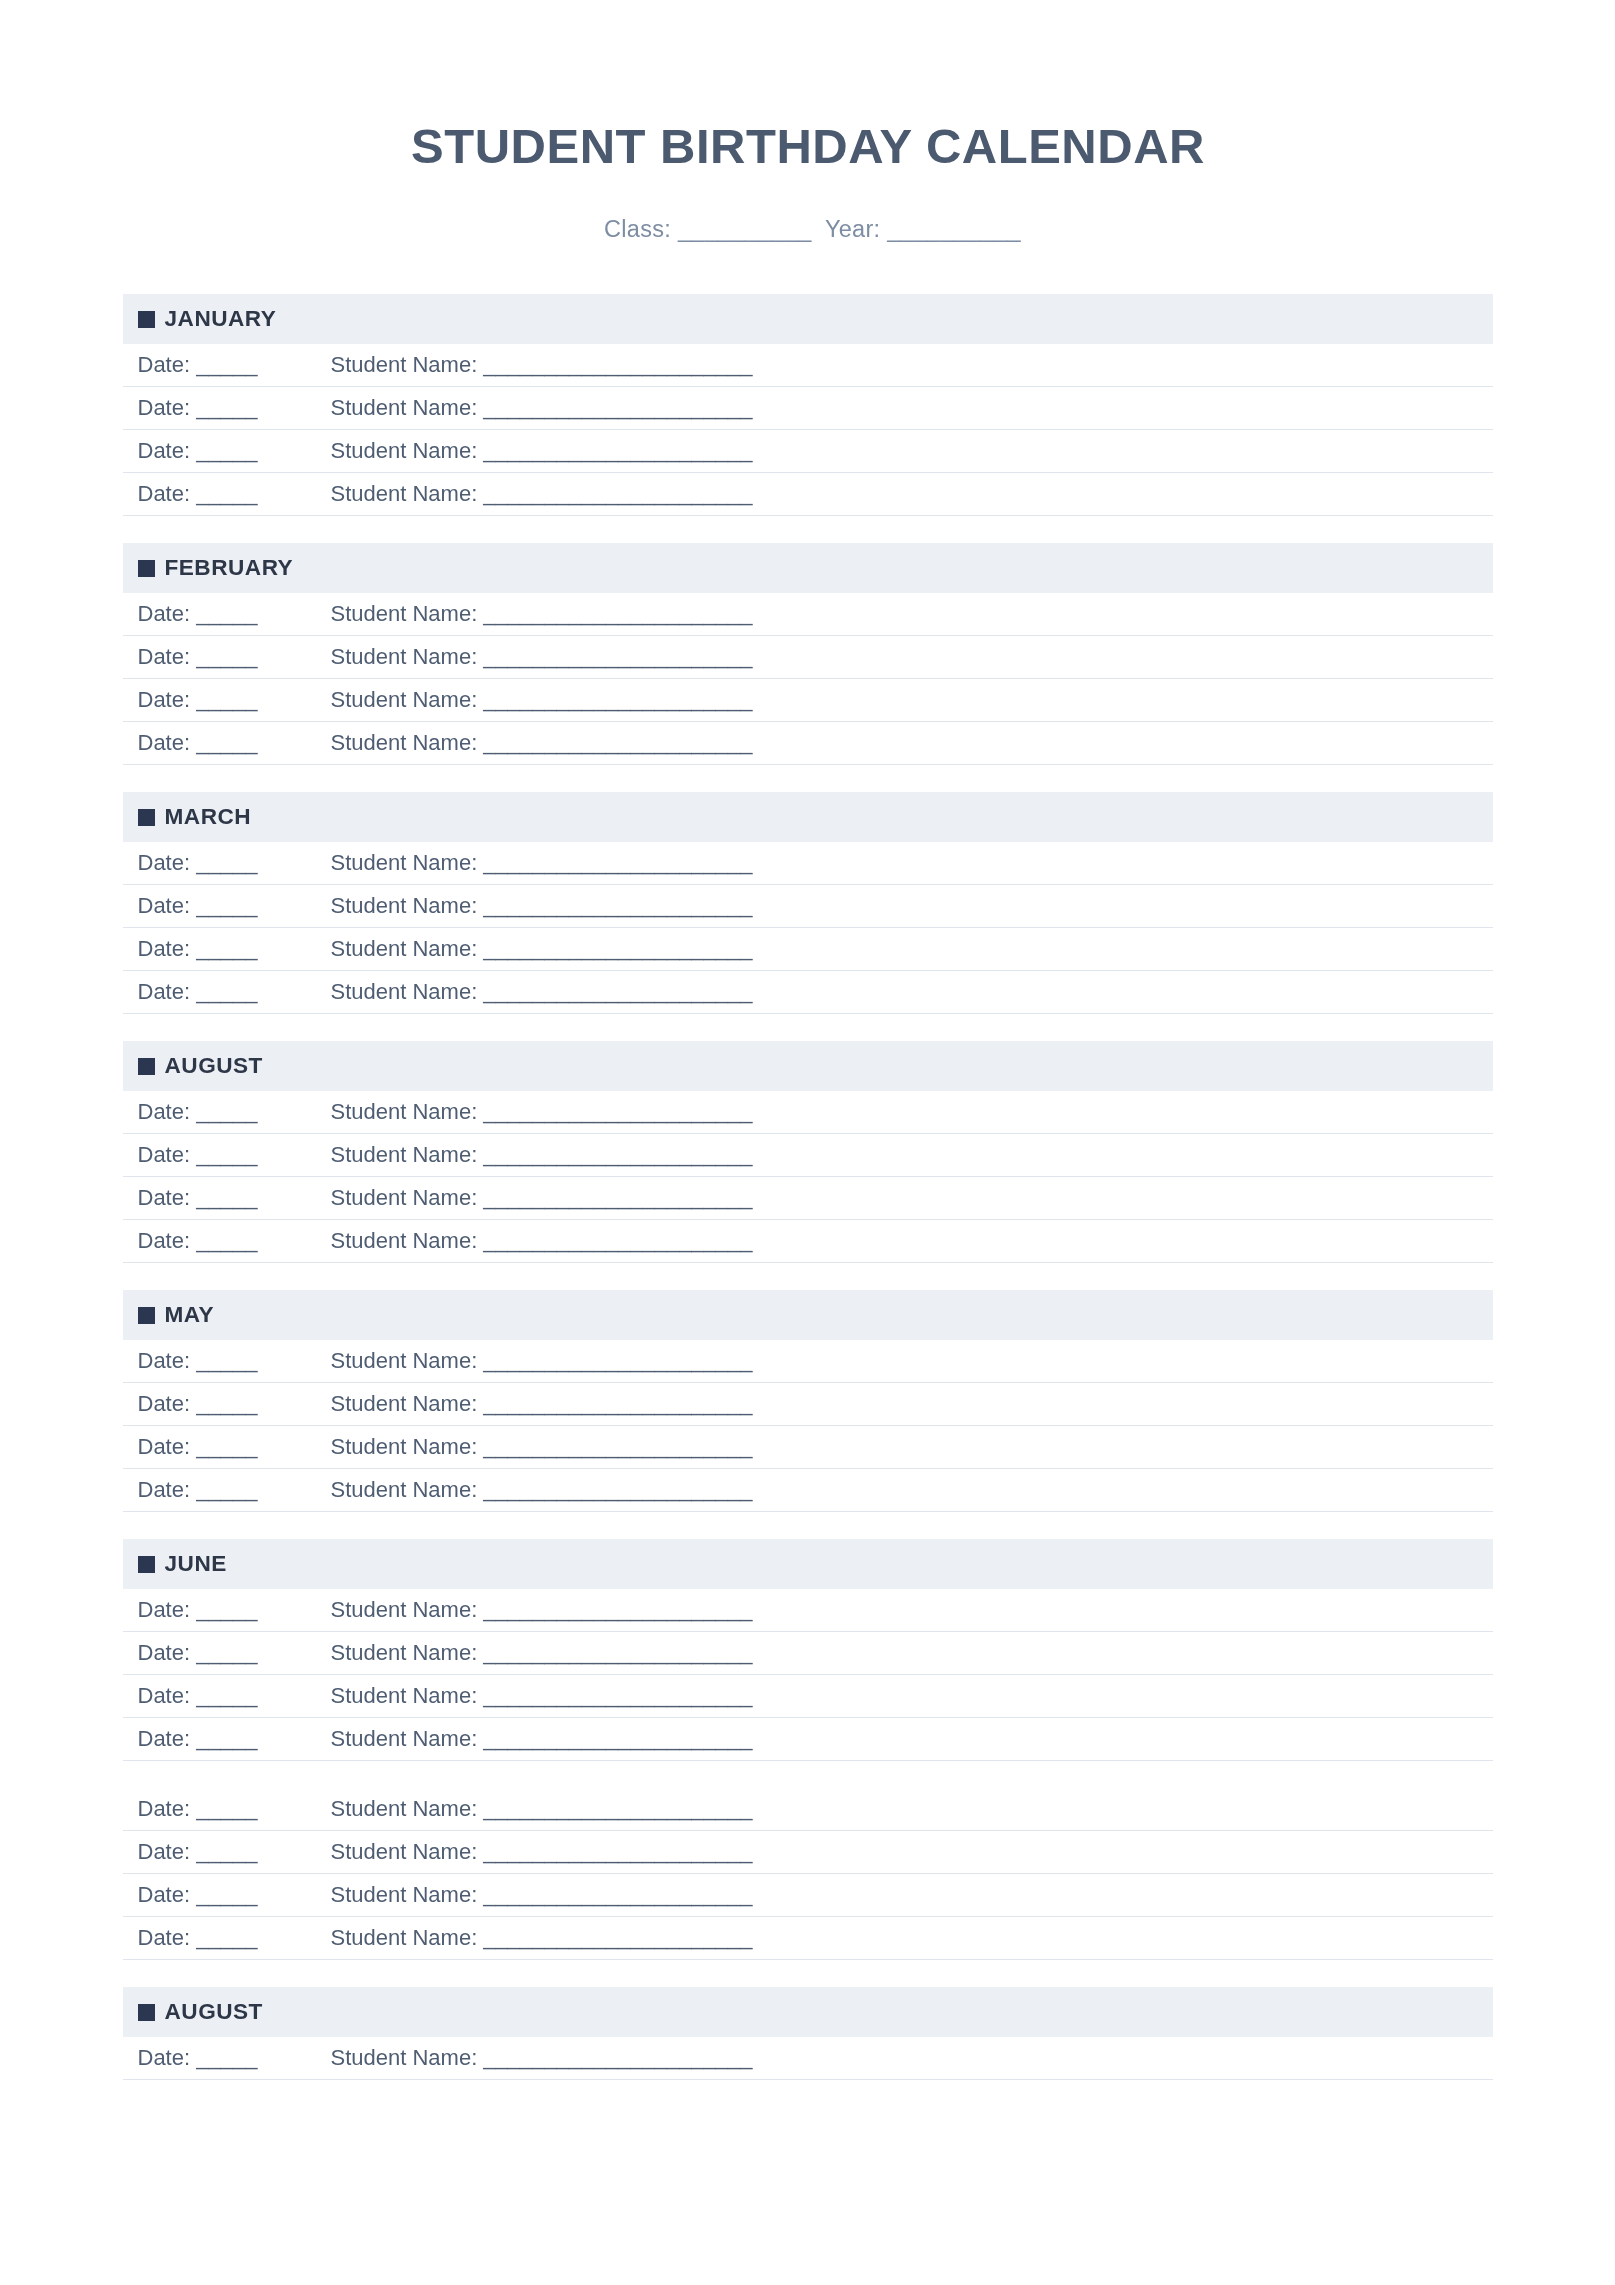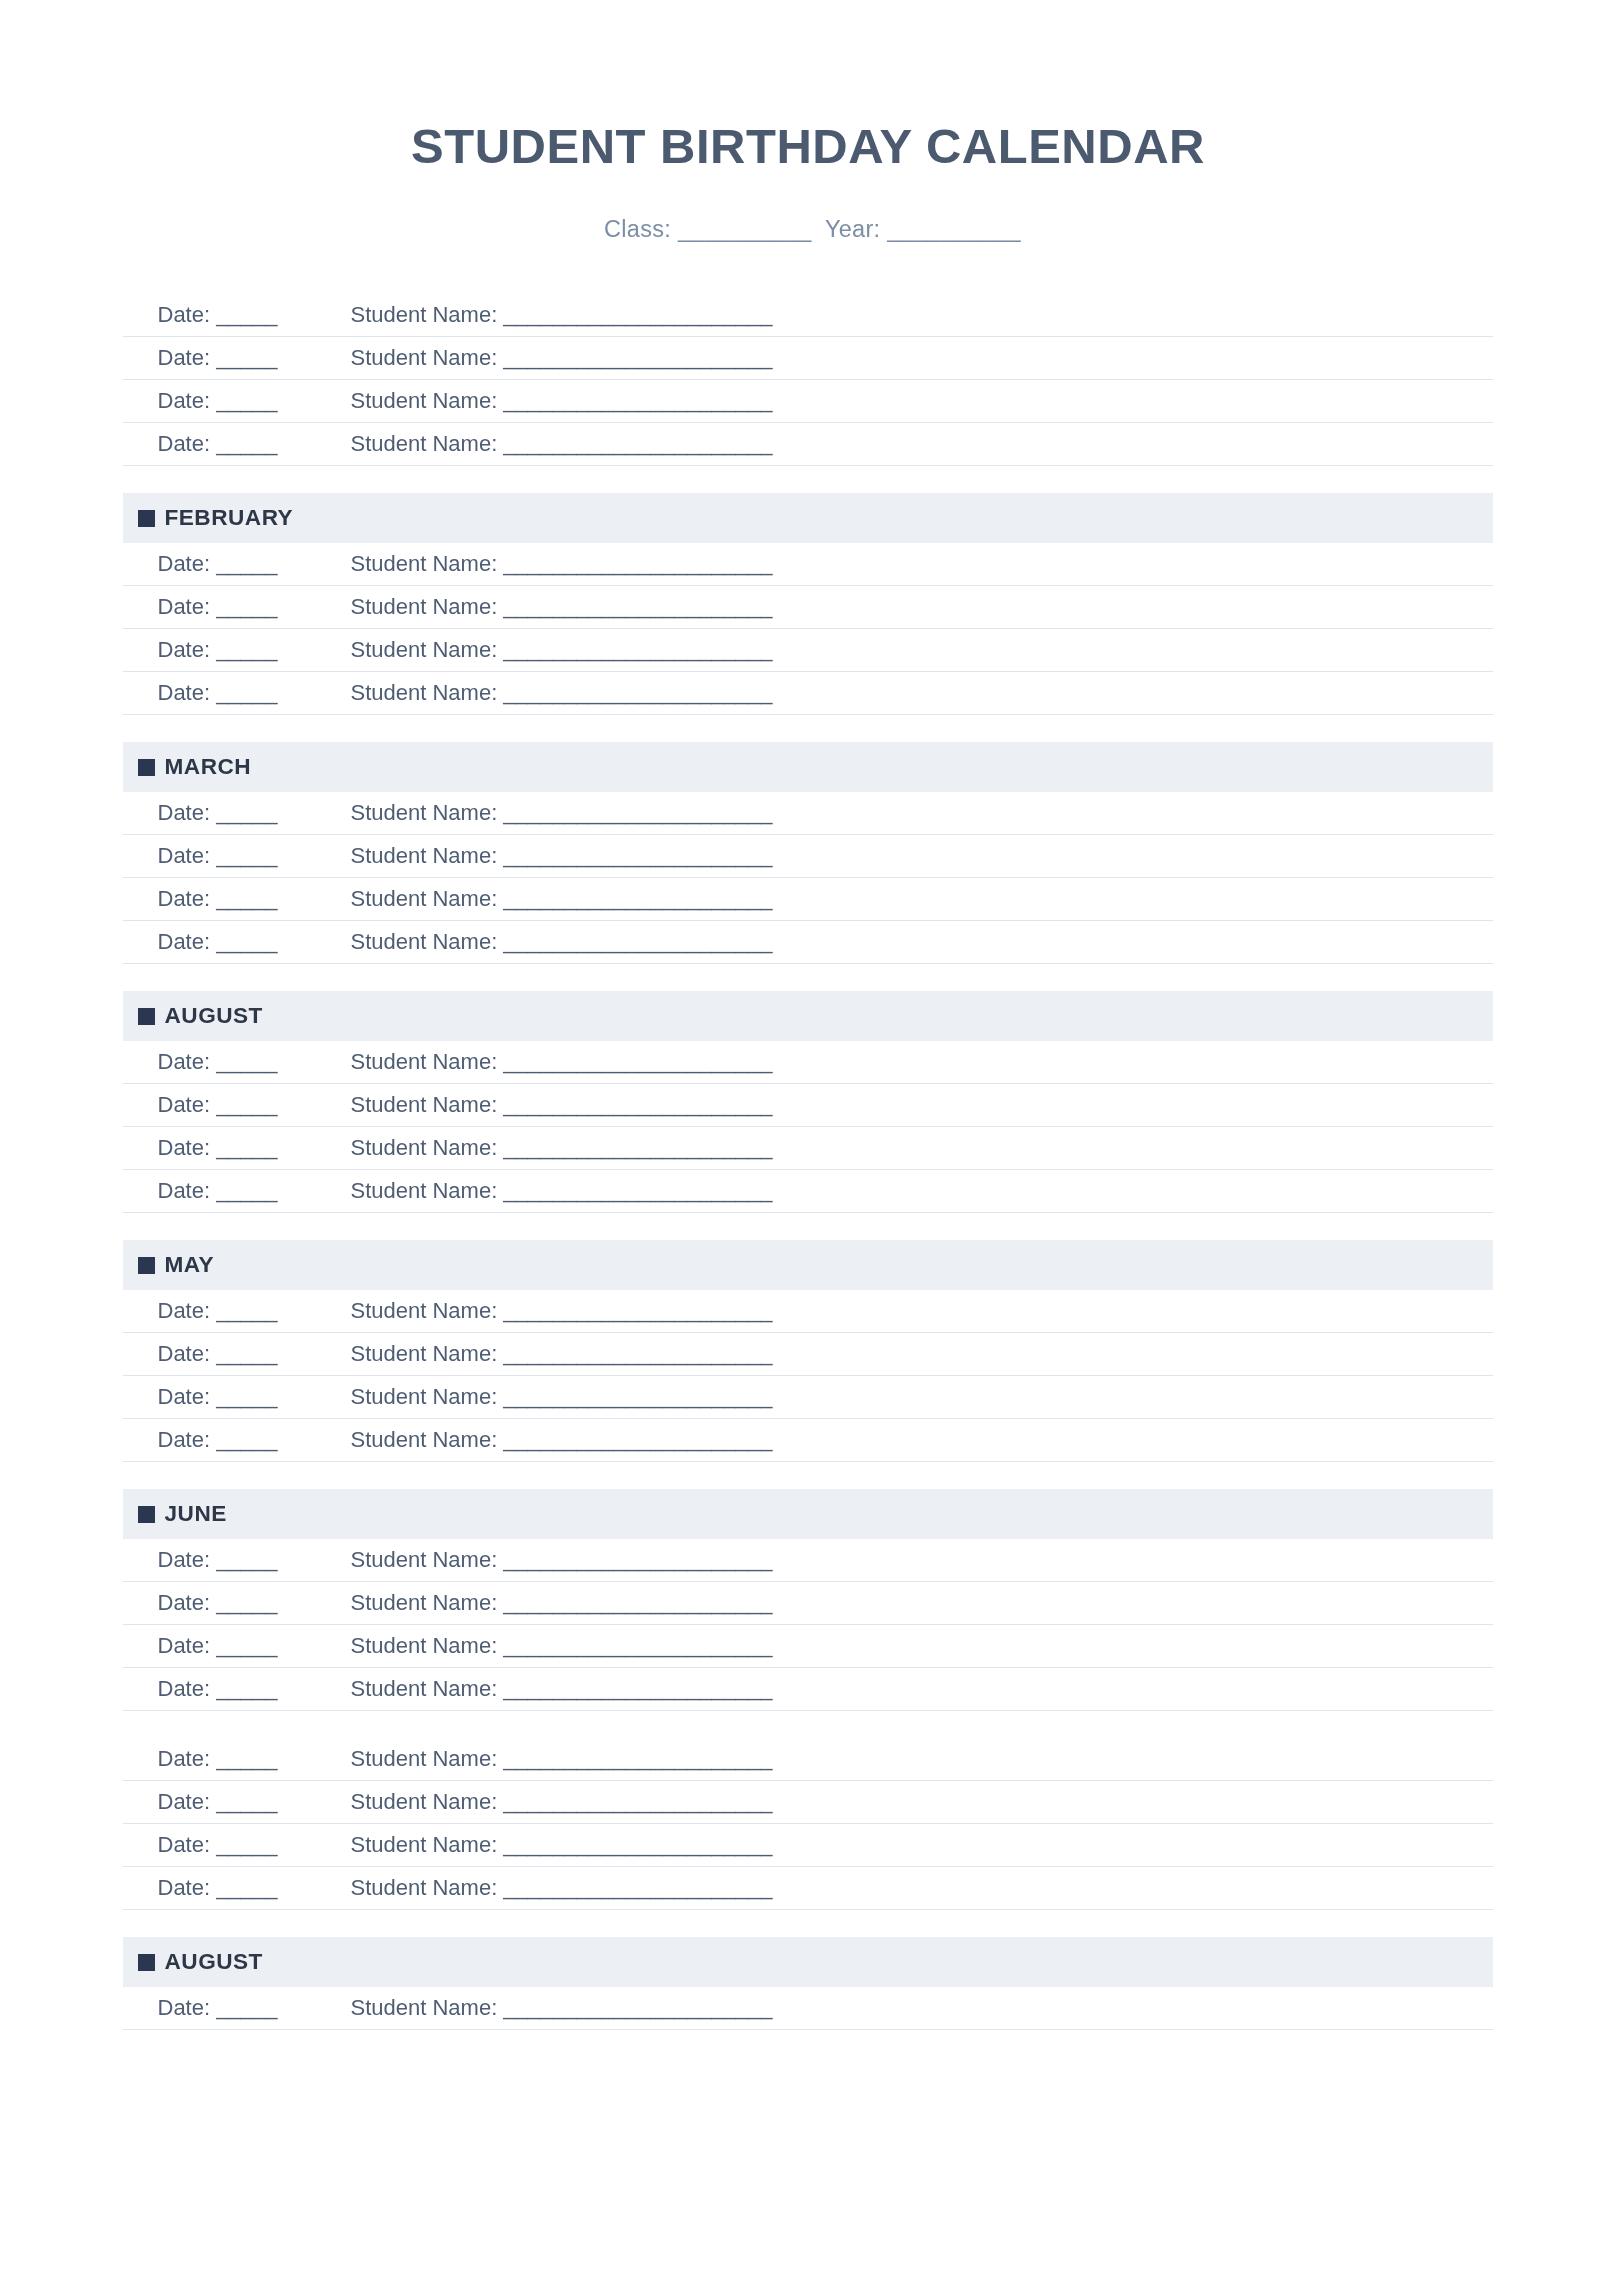--- a/index.html
+++ b/index.html
@@ -98,21 +98,20 @@
     padding-left: 14.5px;
   }
 
   .entry-date {
     font-size: 22px;
     color: #4f5d73;
     width: 193px;
     flex: 0 0 auto;
     white-space: pre;
     font-family: "Liberation Sans", sans-serif;
-    margin-left: 20px;
   }
 
   .entry-name {
     font-size: 22px;
     color: #4f5d73;
     white-space: pre;
     font-family: "Liberation Sans", sans-serif;
   }
 </style>
 </head>
@@ -120,20 +119,24 @@
 
 <div class="page">
 
   <div class="doc-header">
     <h1 class="doc-title">STUDENT BIRTHDAY CALENDAR</h1>
     <div class="doc-subtitle">Class: __________  Year: __________</div>
   </div>
 
   <div class="sections">
       <div class="month-section">
+        <div class="month-header">
+          <span class="month-bullet"></span>
+          <span class="month-name">JANUARY</span>
+        </div>
         <div class="entry-row">
           <span class="entry-date">Date: _____</span>
           <span class="entry-name">Student Name: ______________________</span>
         </div>
         <div class="entry-row">
           <span class="entry-date">Date: _____</span>
           <span class="entry-name">Student Name: ______________________</span>
         </div>
         <div class="entry-row">
           <span class="entry-date">Date: _____</span>

